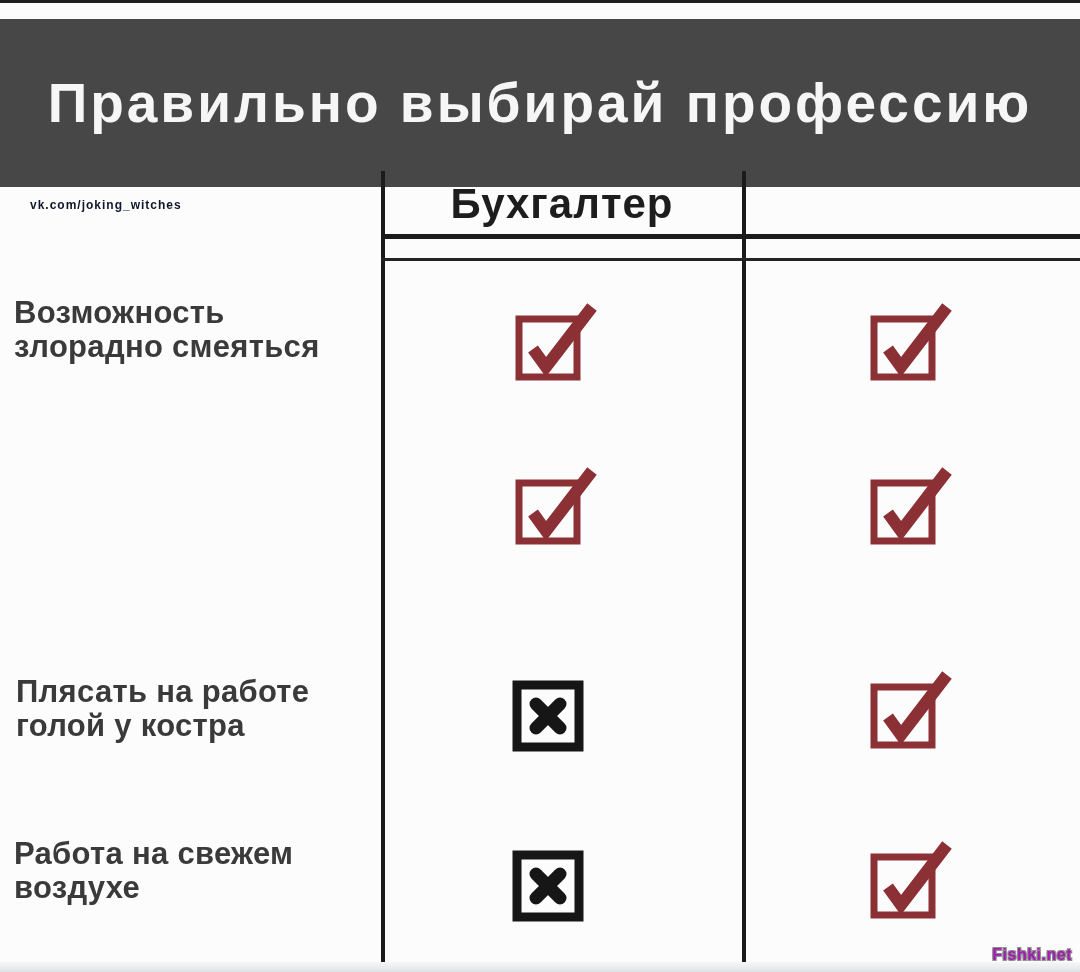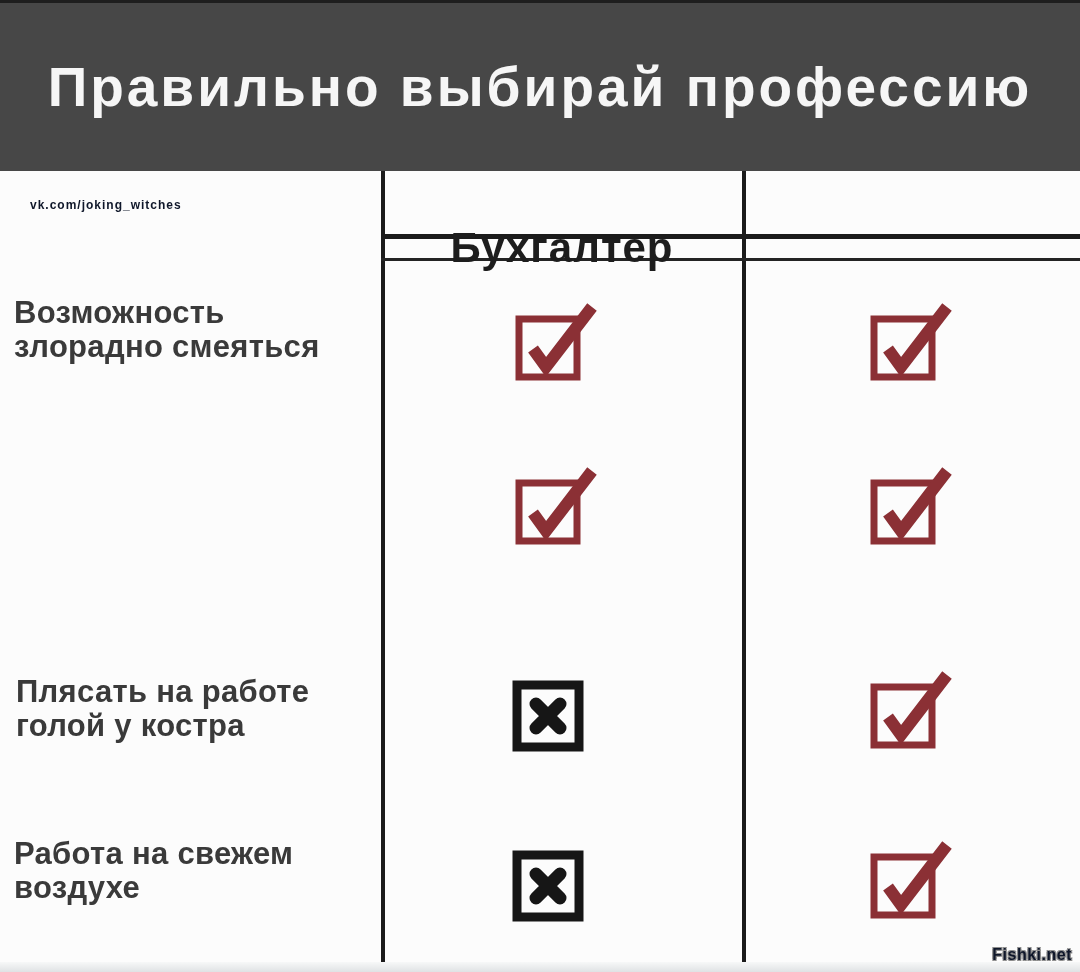--- a/index.html
+++ b/index.html
@@ -25,21 +25,21 @@
   
   .vline{position:absolute;top:171px;height:791px;width:4px;background:#1b1b1b;}
   #vline-1{left:381px;}
   #vline-2{left:742px;}
   .hline{position:absolute;left:381px;width:699px;background:#1b1b1b;}
   #hline-1{top:234px;height:5px;}
   #hline-2{top:258px;height:3px;background:#242424;}
   
   .col-header{
     position:absolute;top:178px;height:52px;line-height:52px;
-    text-align:center;font-size:42px;color:#1d1d1d;letter-spacing:1px;margin-top:44px;
+    text-align:center;font-size:42px;color:#1d1d1d;letter-spacing:1px;
   }
   #col-header-accountant{left:385px;width:354px;}
   #col-header-witch{left:746px;width:334px;}
   #vk-watermark{
     position:absolute;left:30px;width:330px;top:198px;
     text-align:left;font-size:12px;color:#0f172a;letter-spacing:1px;
   }
   
   .row-label{
     position:absolute;left:0;width:382px;box-sizing:border-box;padding:0 14px;
@@ -59,33 +59,33 @@
   .r1{top:460px;}
   .r2{top:664px;}
   .r3{top:834px;}
   
   #bottom-strip{
     position:absolute;left:0;top:962px;width:100%;height:10px;
     background:linear-gradient(#f7f8f8,#dfe2e4);
   }
   #fishki-watermark{
     position:absolute;right:8px;top:946px;
-    font-size:16px;letter-spacing:0.5px;color:#0f172a;
+    font-size:16px;letter-spacing:0.5px;color:#a21caf;
     text-shadow:-1px -1px 0 #8d8d8d,1px -1px 0 #8d8d8d,-1px 1px 0 #8d8d8d,1px 1px 0 #8d8d8d;
     margin-left:36px;
   }
 </style>
 </head>
 <body>
 
 <div id="stage">
 
   <div id="top-edge"></div>
 
-  <div id="title-band" style="background: rgb(71, 71, 71);">
+  <div id="title-band" style="background: rgb(71, 71, 71); margin-top: 16px;">
     <div class="title">Правильно выбирай профессию</div>
   </div>
 
   <div id="vline-1" class="vline" style="background: rgb(27, 27, 27);"></div>
   <div id="vline-2" class="vline" style="background: rgb(27, 27, 27);"></div>
   <div id="hline-1" class="hline" style="background: rgb(27, 27, 27);"></div>
   <div id="hline-2" class="hline"></div>
 
   <div id="vk-watermark">vk.com/joking_witches</div>
   <div id="col-header-accountant" class="col-header">Бухгалтер</div>

